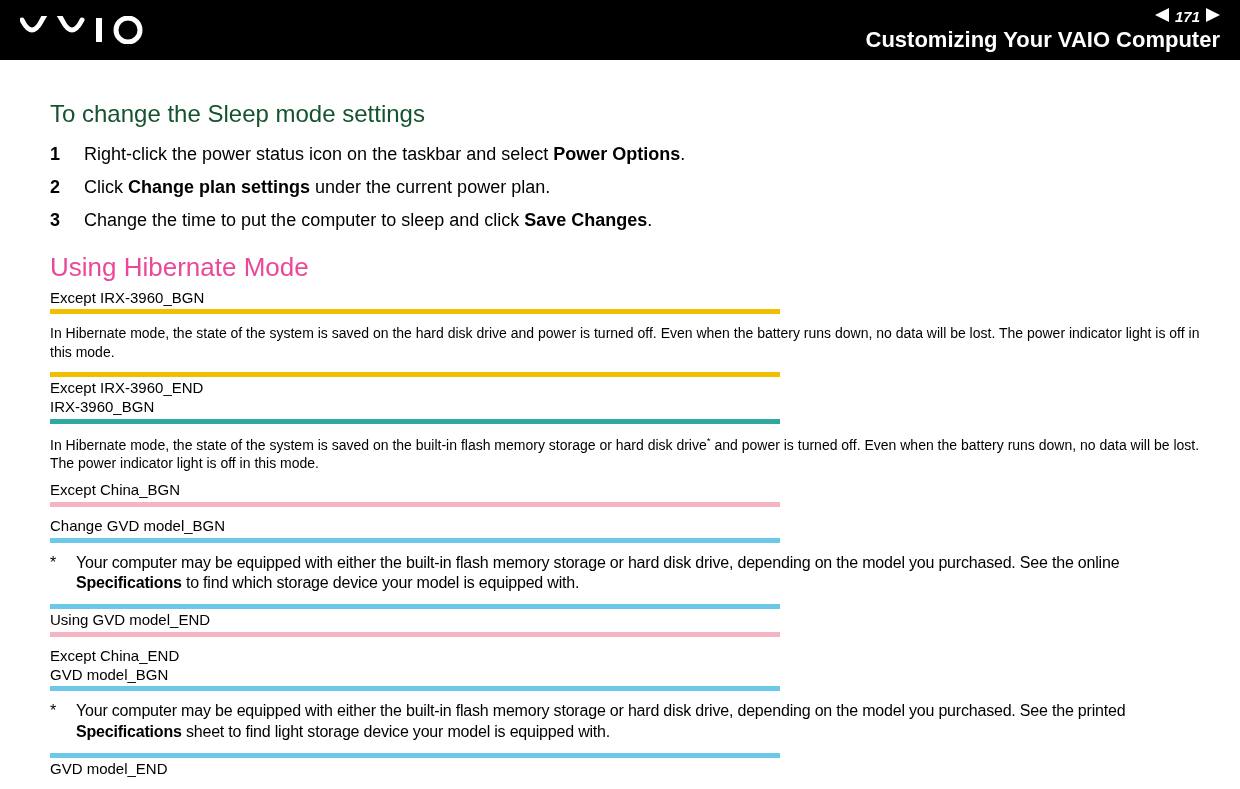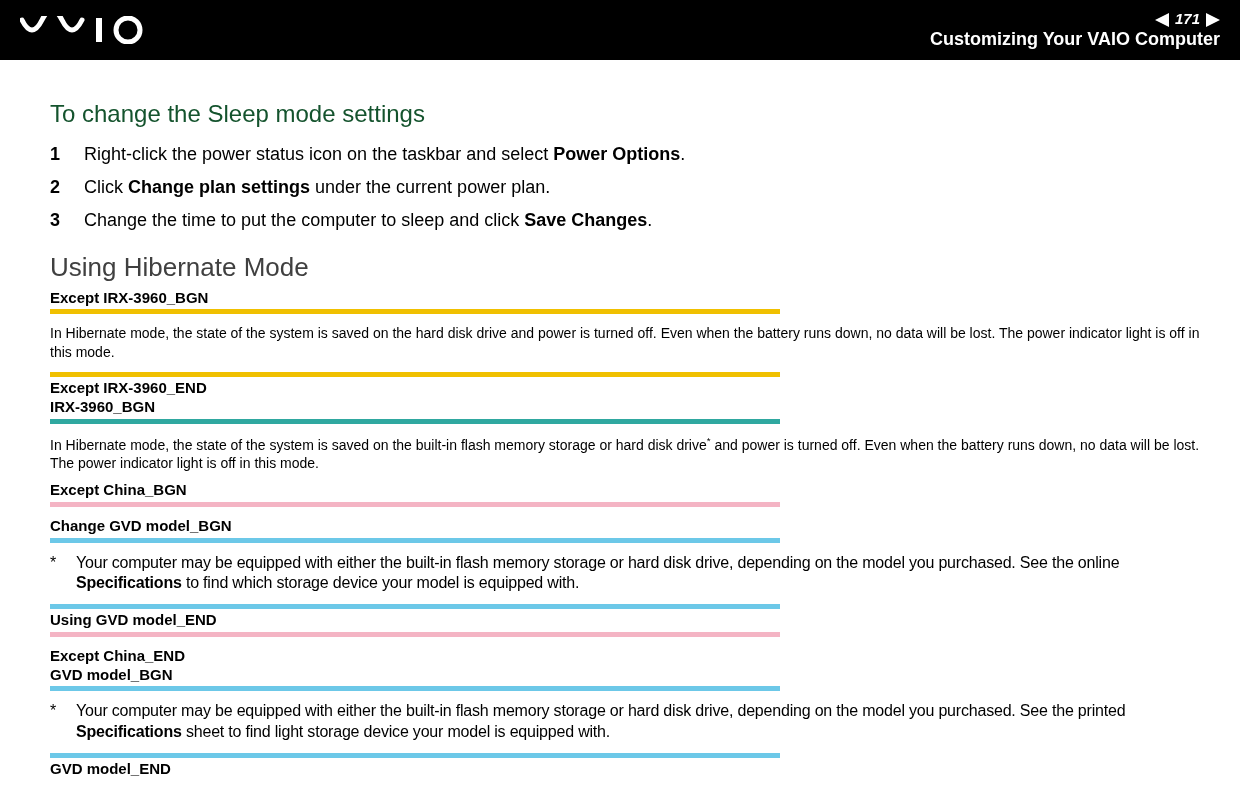--- a/index.html
+++ b/index.html
@@ -28,37 +28,37 @@
     display: flex;
     align-items: center;
     gap: 4px;
   }
   .header-right {
     text-align: right;
     color: #fff;
   }
   .page-nav {
     display: flex;
-    align-items: flex-end;
+    align-items: flex-start;
     justify-content: flex-end;
     gap: 6px;
     font-style: italic;
     font-weight: bold;
     font-size: 15px;
   }
   .triangle-left, .triangle-right {
     width: 0; height: 0;
     border-top: 7px solid transparent;
     border-bottom: 7px solid transparent;
   }
   .triangle-left { border-right: 14px solid #fff; }
   .triangle-right { border-left: 14px solid #fff; }
   .header-subtitle {
     font-weight: bold;
-    font-size: 18px;
+    font-size: 22px;
     margin-top: 2px;
   }
   .content {
     padding: 40px 40px 0 50px;
   }
   .h-gray {
     color: #14532d;
     font-size: 24px;
     font-weight: normal;
     margin-bottom: 14px;
@@ -67,27 +67,27 @@
   .step-row {
     display: flex;
     gap: 18px;
     margin-bottom: 8px;
     line-height: 1.4;
   }
   .step-num { font-weight: bold; min-width: 16px; }
   .step-text {}
   .bold { font-weight: bold; }
   .h-blue {
-    color: #404040;
+    color: #ec4899;
     font-size: 26px;
     font-weight: normal;
     margin: 14px 0 6px 0;
   }
   .tag-label {
-    font-weight: bold;
+    font-weight: normal;
     font-size: 15px;
     line-height: 1.25;
   }
   .rule {
     height: 5px;
     width: 730px;
     margin: 2px 0 10px 0;
   }
   .rule-yellow { background: #f0c000; }
   .rule-jade { background: #2fa8a0; }

